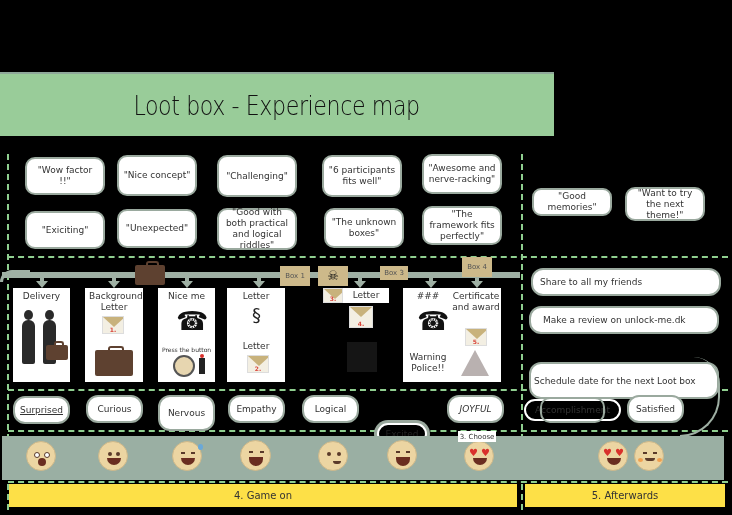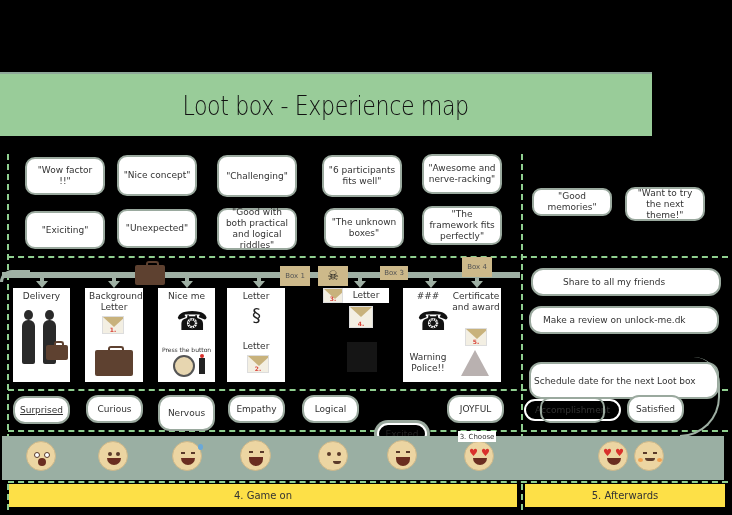--- a/index.html
+++ b/index.html
@@ -1,19 +1,19 @@
 <!DOCTYPE html>
 <html><head>
 <meta charset="utf-8">
 <style>
   * { box-sizing: border-box; margin: 0; padding: 0; }
   html, body { width: 732px; height: 515px; background: #000; overflow: hidden; }
   body { position: relative; font-family: "DejaVu Sans", sans-serif; color: #222; }
 
-  .title-bar { position: absolute; left: 0; top: 72px; width: 652px; height: 64px; background: #99cc99; border-top: 2px solid #8fa89a; display: flex; align-items: center; justify-content: center; }
+  .title-bar { position: absolute; left: 0; top: 72px; width: 554px; height: 64px; background: #99cc99; border-top: 2px solid #8fa89a; display: flex; align-items: center; justify-content: center; }
   .title-bar span { font-family: "DejaVu Sans", sans-serif; font-size: 27px; font-weight: 300; letter-spacing: -0.5px; color: #111; transform: scaleX(0.82); }
 
   .dash-h { position: absolute; height: 0; border-top: 2px dashed #8fce8f; }
   .dash-v { position: absolute; width: 0; border-left: 2px dashed #8fce8f; }
 
   .quote { position: absolute; background: #fff; border: 2px solid #9aa99e; border-radius: 10px; display: flex; align-items: center; justify-content: center; text-align: center; font-size: 9px; line-height: 11px; color: #333; padding: 2px 4px; }
 
   .timeline { position: absolute; left: 2px; top: 272px; width: 518px; height: 6px; background: #9fb0a4; }
   .timeline-curve { position: absolute; left: 0; top: 270px; width: 30px; height: 12px; border-top: 4px solid #9fb0a4; border-left: 3px solid #9fb0a4; border-radius: 14px 0 0 0; }
   .arrow { position: absolute; width: 0; height: 0; border-left: 6px solid transparent; border-right: 6px solid transparent; border-top: 7px solid #9fb0a4; }
@@ -32,21 +32,21 @@
   .suitcase::before { content: ""; position: absolute; left: 35%; top: -4px; width: 30%; height: 4px; border: 2px solid #5e4130; border-bottom: none; border-radius: 3px 3px 0 0; }
 
   .silhouette { position: absolute; background: #2a2a2a; border-radius: 6px 6px 2px 2px; }
   .silhouette::before { content: ""; position: absolute; left: 50%; top: -10px; width: 9px; height: 10px; margin-left: -4.5px; background: #2a2a2a; border-radius: 50%; }
 
   .emotion { position: absolute; background: #fff; border: 2px solid #9aa99e; border-radius: 12px; display: flex; align-items: center; justify-content: center; font-size: 9px; color: #333; }
   .emotion.dark { background: #000; border: 2px solid #fff; box-shadow: 0 0 0 3px #9aa99e; color: #222; }
   .emotion.accomp { background: #000; border: 2px solid #fff; color: #333; }
   .emotion.accomp::after { content: ""; position: absolute; left: 14px; right: 14px; top: -4px; bottom: -4px; border: 2px solid #9aa99e; border-radius: 10px; }
 
-  .action { position: absolute; background: #fff; border: 2px solid #9aa99e; border-radius: 12px; display: flex; align-items: center; padding-left: 30px; font-size: 9px; color: #333; }
+  .action { position: absolute; background: #fff; border: 2px solid #9aa99e; border-radius: 12px; display: flex; align-items: center; padding-left: 7px; font-size: 9px; color: #333; }
 
   .emoji-band { position: absolute; left: 2px; top: 436px; width: 722px; height: 44px; background: #9aafa3; }
   .face { position: absolute; width: 30px; height: 30px; border-radius: 50%; background: #ecd5a2; border: 1px solid #cdb88a; }
   .face .eye { position: absolute; width: 4px; height: 4px; background: #5a3a2a; border-radius: 50%; top: 10px; }
   .face .mouth { position: absolute; left: 8px; top: 16px; width: 14px; height: 7px; background: #6a2d20; border-radius: 0 0 8px 8px; }
   .face .heart { position: absolute; top: 7px; width: 9px; height: 8px; color: #d9302b; font-size: 10px; line-height: 8px; }
   .face .blush { position: absolute; top: 16px; width: 5px; height: 4px; background: #f0a050; border-radius: 50%; }
   .face .drop { position: absolute; right: -2px; top: 2px; width: 5px; height: 6px; background: #6aa8d8; border-radius: 50% 50% 50% 50%; }
 
   .choose-tag { position: absolute; left: 458px; top: 431px; width: 38px; height: 11px; background: #fff; font-size: 7px; color: #333; display: flex; align-items: center; justify-content: center; }
@@ -215,21 +215,21 @@
   </div>
 <div class="emotion" style="left:228px; top:395px; width:57px; height:28px;">
     <span>Empathy</span>
   </div>
 <div class="emotion" style="left:302px; top:395px; width:57px; height:28px;">
     <span>Logical</span>
   </div>
 <div class="emotion dark" style="left:377px; top:398px; width:50px; height:22px;margin-top:25px;">
     <span>Excited</span>
   </div>
-<div class="emotion" style="left:447px; top:395px; width:57px; height:28px;">
+<div class="emotion" style="left:447px; top:395px; width:57px; height:28px;font-style:italic;">
     <span>JOYFUL</span>
   </div>
 <div class="emotion accomp" style="left:524px; top:399px; width:97px; height:22px;">
     <span>Accomplishment</span>
   </div>
 <div class="emotion" style="left:627px; top:395px; width:57px; height:28px;text-align:center;">
     <span>Satisfied</span>
   </div>
 
 <div class="emoji-band"></div>

